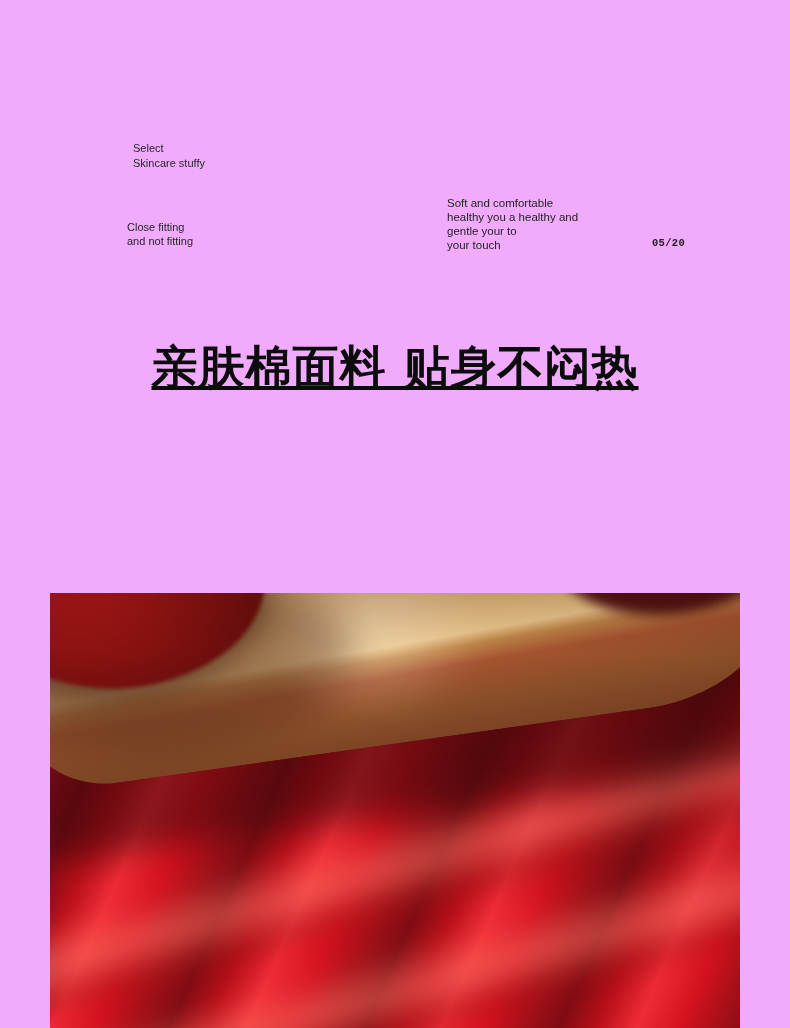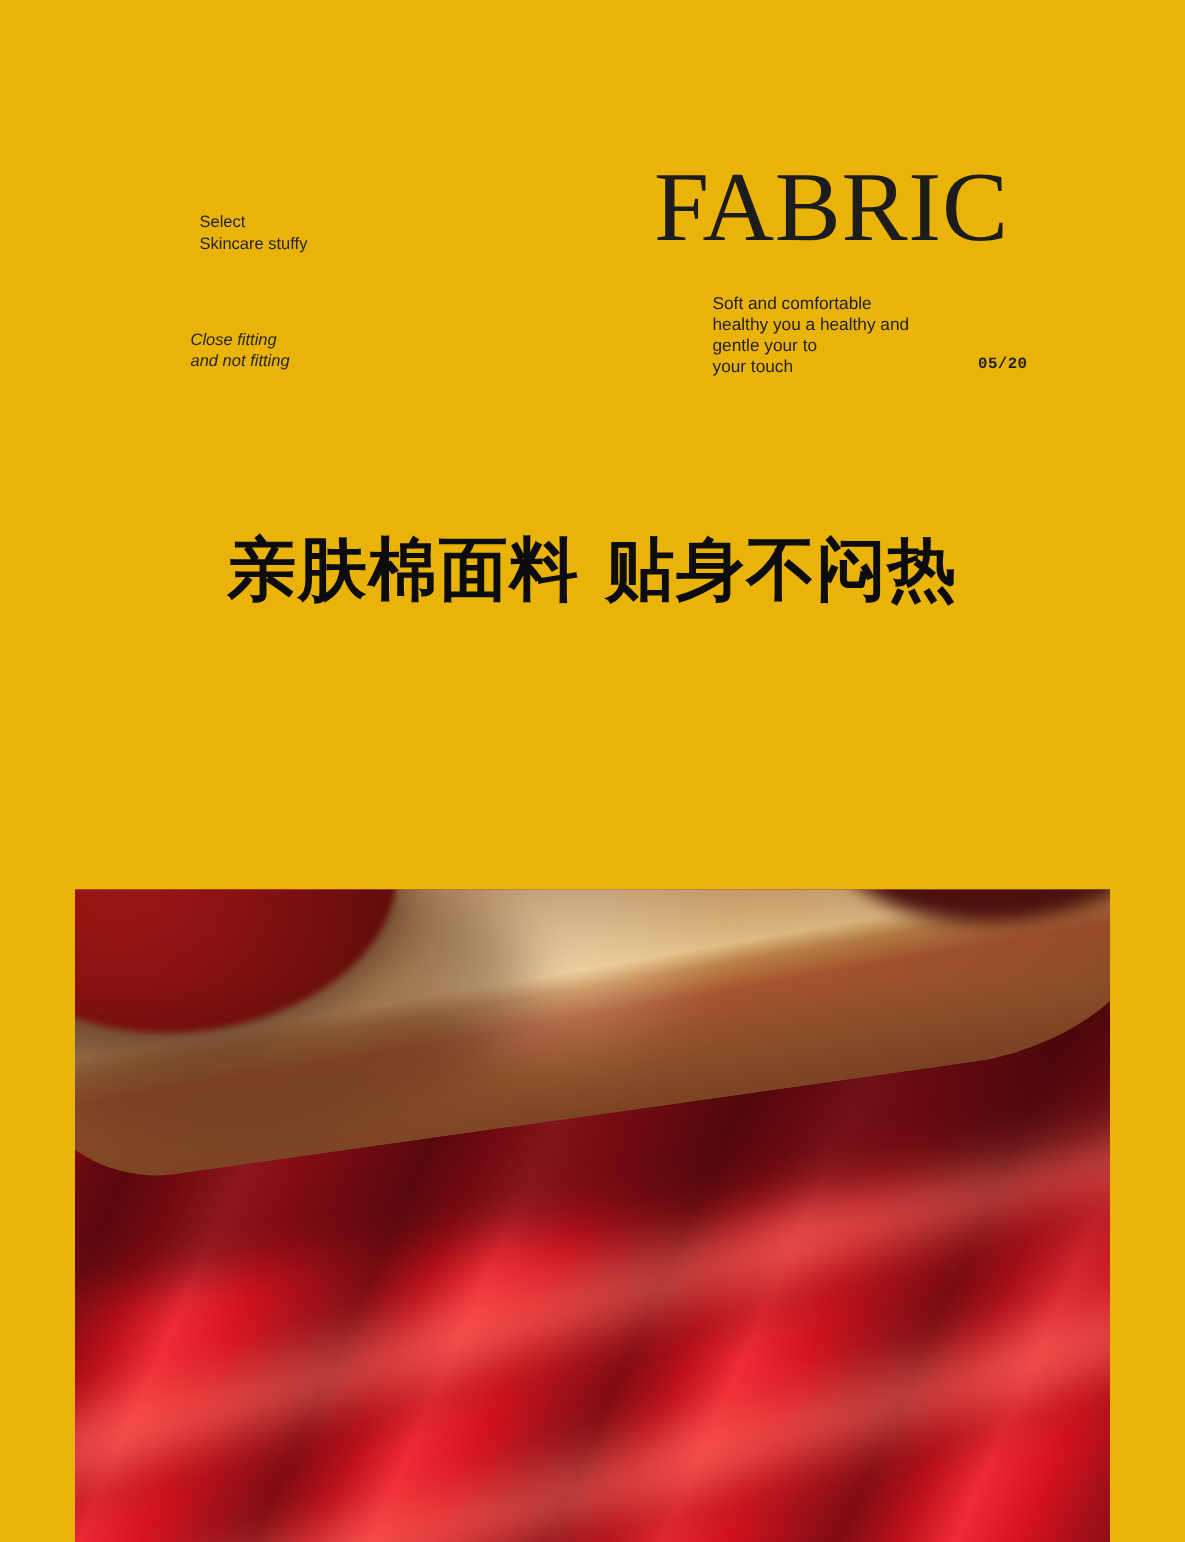--- a/index.html
+++ b/index.html
@@ -1,39 +1,39 @@
 <!DOCTYPE html>
 <html><head>
 <meta charset="utf-8">
 <style>
   html, body { margin:0; padding:0; background:#ffffff; }
   .page {
     position:relative; width:790px; height:1028px; margin:0 auto;
-    background:#eab308; overflow:hidden;
+    background:#f0abfc; overflow:hidden;
     font-family:"Liberation Sans", sans-serif; color:#222;
   }
   .abs { position:absolute; }
 
   
   .select-block  { left:133px; top:141px; font-size:11px; line-height:14.5px; color:#262626; }
-  .fitting-block { left:127px; top:221px; font-size:11px; line-height:13.5px; color:#262626;font-style:italic; }
+  .fitting-block { left:127px; top:221px; font-size:11px; line-height:13.5px; color:#262626; }
 
   
   .fabric-title {
     left:436px; top:106px; font-family:"Liberation Serif", serif;
     font-size:66px; line-height:1; font-weight:400; color:#1c1c1c; letter-spacing:0.5px;
   }
-  .fabric-sub { left:447px; top:196px; font-size:11.5px; line-height:14px; color:#1f1f1f;margin-left:28px; }
+  .fabric-sub { left:447px; top:196px; font-size:11.5px; line-height:14px; color:#1f1f1f; }
   .page-indicator { left:652px; top:237px; font-size:10.5px; color:#1f1f1f; letter-spacing:0.3px; font-weight:700;font-family:Liberation Mono, monospace; }
 
   
   .cn-heading {
     left:0; right:0; top:339px; text-align:center;
     font-family:"DejaVu Sans", sans-serif; font-weight:900;
-    font-size:46px; line-height:1.25; color:#0c0c0c; letter-spacing:1px; margin:12px;
+    font-size:46px; line-height:1.25; color:#0c0c0c; letter-spacing:1px; margin:0;text-decoration:underline;
   }
   .cn-paragraph {
     left:172px; top:418px; width:530px; margin:0;
     font-family:"DejaVu Sans", sans-serif; font-weight:400;
     font-size:26px; line-height:37px; color:#303030; letter-spacing:0.5px;
   }
 
   
   .photo {
     left:50px; top:593px; width:690px; height:435px; margin:0;
@@ -103,21 +103,20 @@
 
   <div class="abs select-block">
     <div>Select</div>
     <div>Skincare stuffy</div>
   </div>
   <div class="abs fitting-block">
     <div>Close fitting</div>
     <div>and not fitting</div>
   </div>
 
-  <h1 class="abs fabric-title" style="margin:0;">FABRIC</h1>
   <div class="abs fabric-sub">
     <div>Soft and comfortable</div>
     <div>healthy you  a healthy and</div>
     <div>gentle your to</div>
     <div>your touch</div>
   </div>
   <div class="abs page-indicator">05/20</div>
 
   <h2 class="abs cn-heading">亲肤棉面料 贴身不闷热</h2>
   <p class="abs cn-paragraph">

